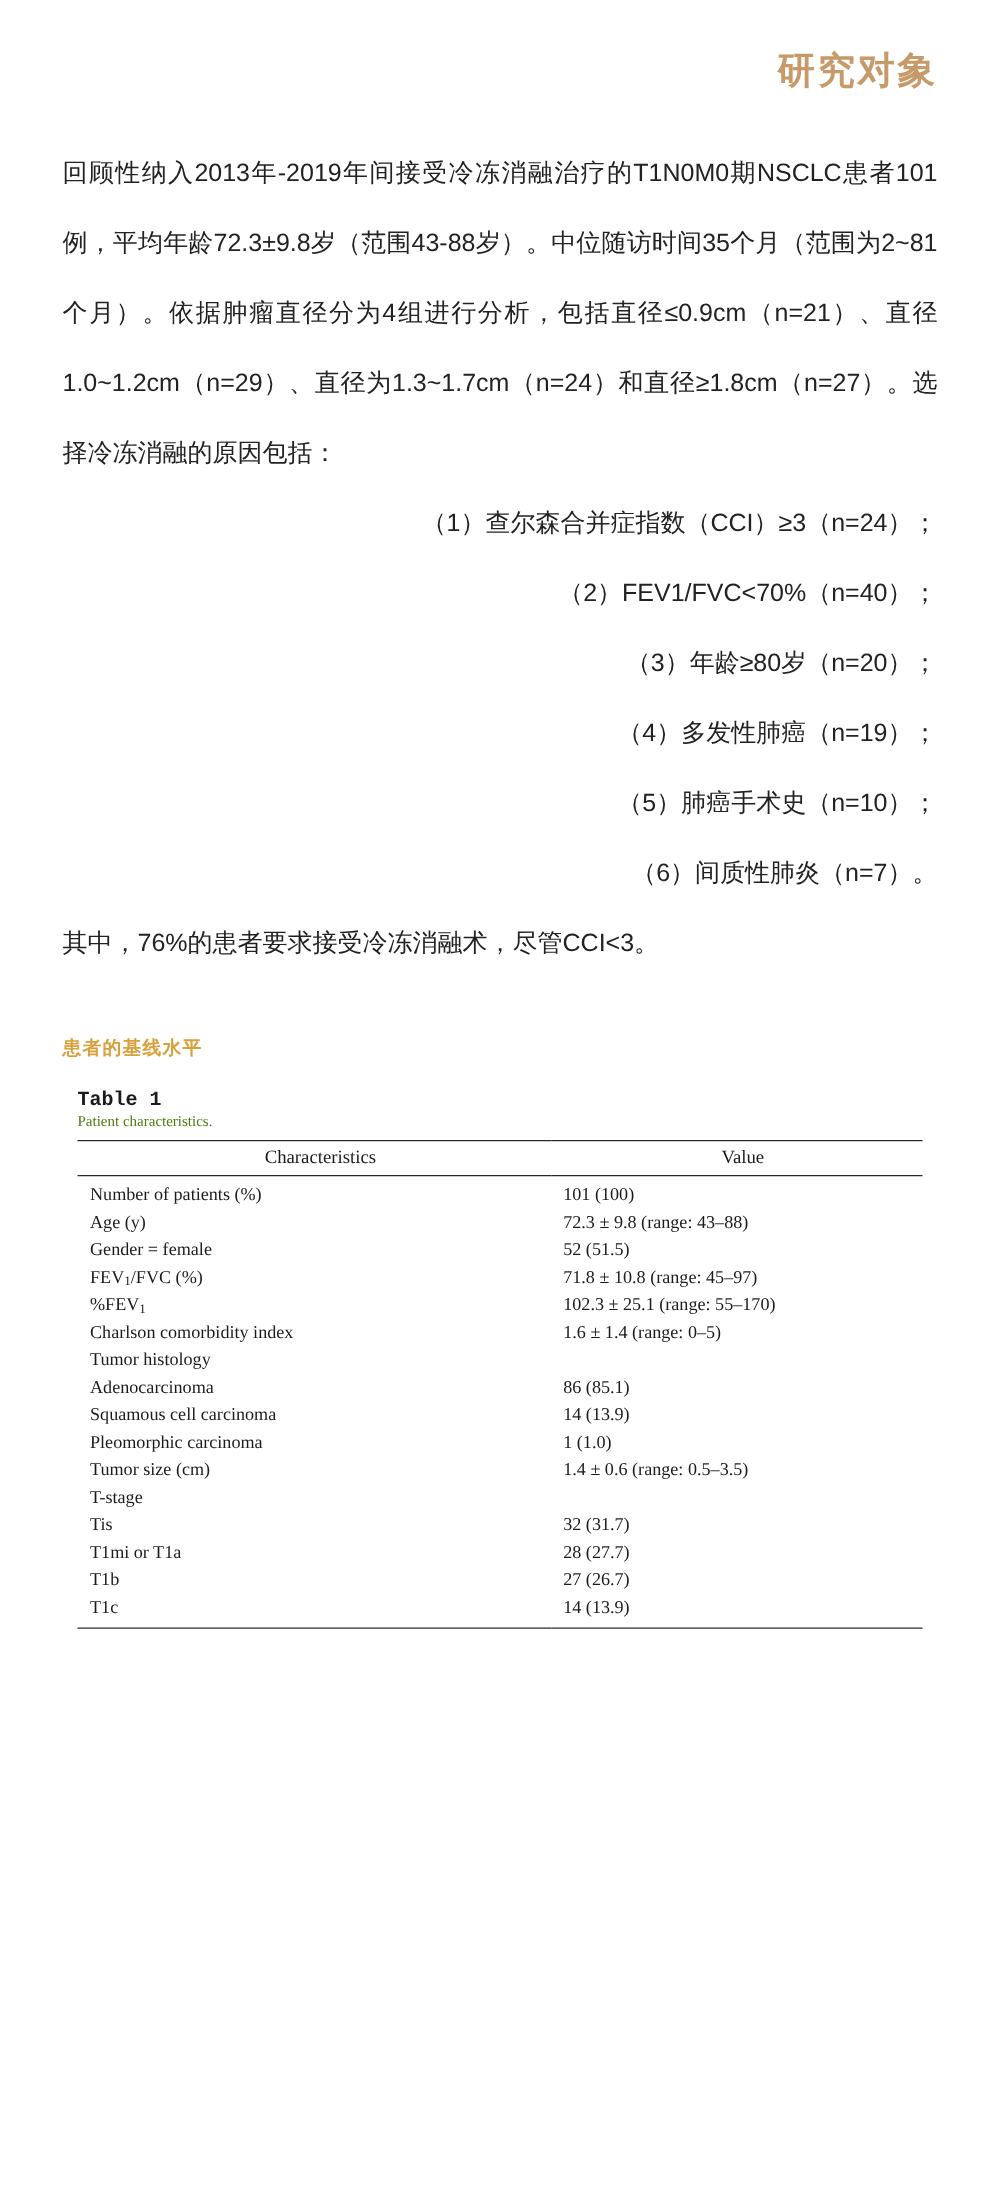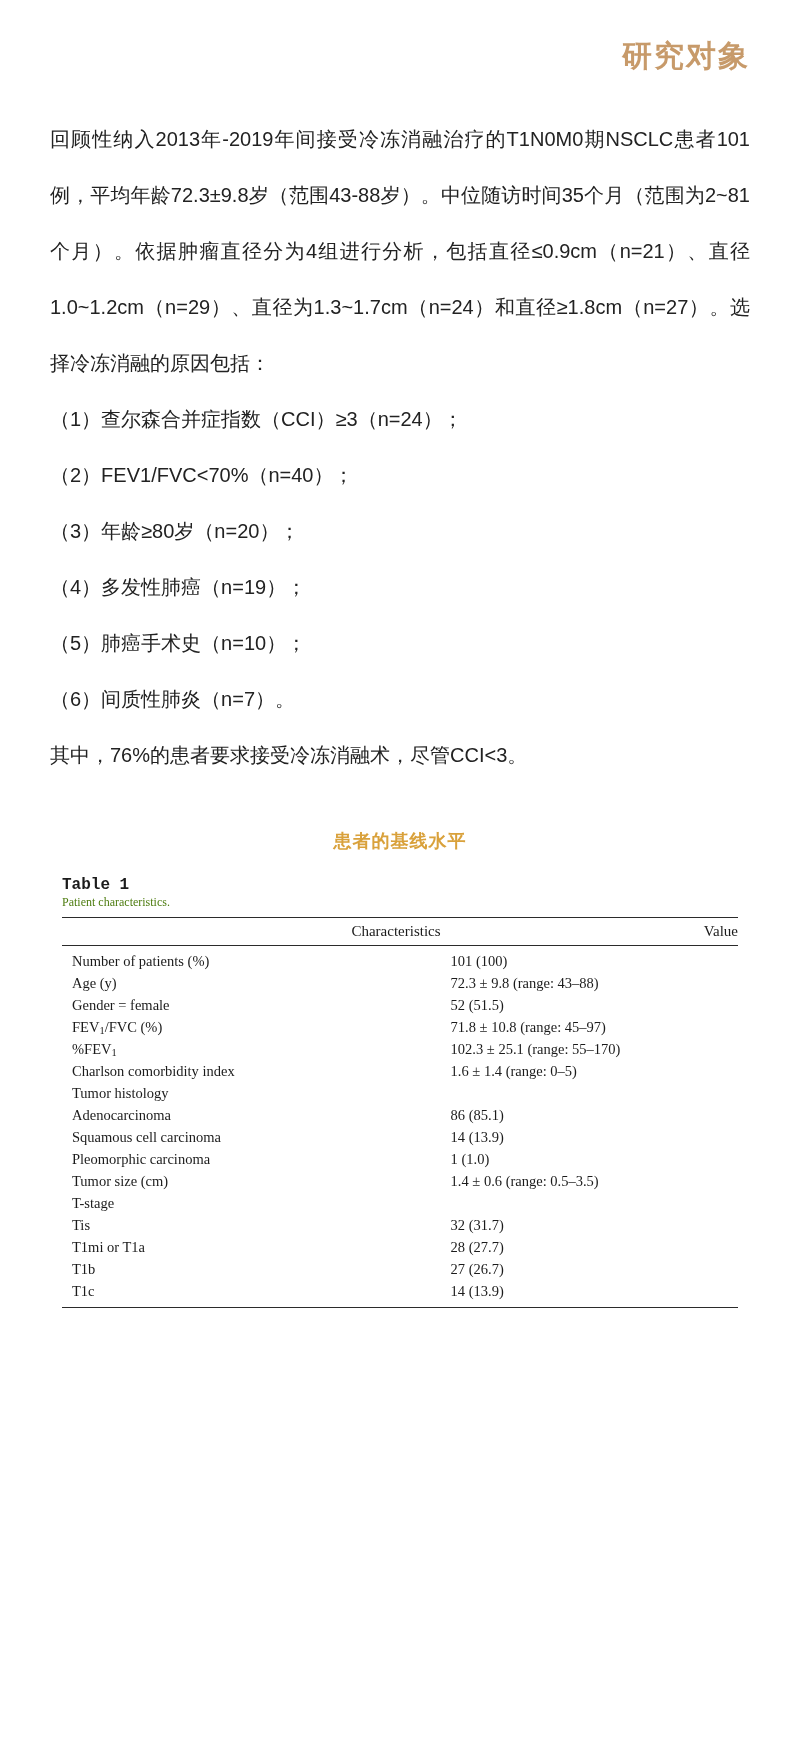--- a/index.html
+++ b/index.html
@@ -37,27 +37,26 @@
     text-justify: inter-ideograph;
   }
   .body-text p {
     margin: 0;
   }
   .para-justify {
     text-align: justify;
     text-justify: inter-ideograph;
   }
   .list-line {
-    text-align: left;
+    text-align: right;
   }
   .table-caption {
     color: #d9a13b;
-    font-size: 18px;
+    font-size: 15px;
     font-weight: bold;
-    text-align: center;
     letter-spacing: 1px;
     margin-top: 46px;
     margin-bottom: 22px;
   }
   .figure {
     margin-top: 12px;
     padding: 0 12px 0 12px;
   }
   .tbl-label {
     font-family: Liberation Mono, monospace;
@@ -74,21 +73,21 @@
     margin-bottom: 6px;
   }
   table.chars {
     width: 100%;
     border-collapse: collapse;
     font-family: "Liberation Serif", serif;
     font-size: 14.5px;
     color: #1b1b1b;
   }
   table.chars thead th {
-    text-align: right;
+    text-align: center;
     font-weight: normal;
     font-size: 15px;
     padding: 5px 0 5px 10px;
     border-top: 1.3px solid #2b2b2b;
     border-bottom: 1px solid #2b2b2b;
   }
   table.chars tbody td {
     padding: 2.5px 0 2.5px 10px;
     vertical-align: top;
   }

